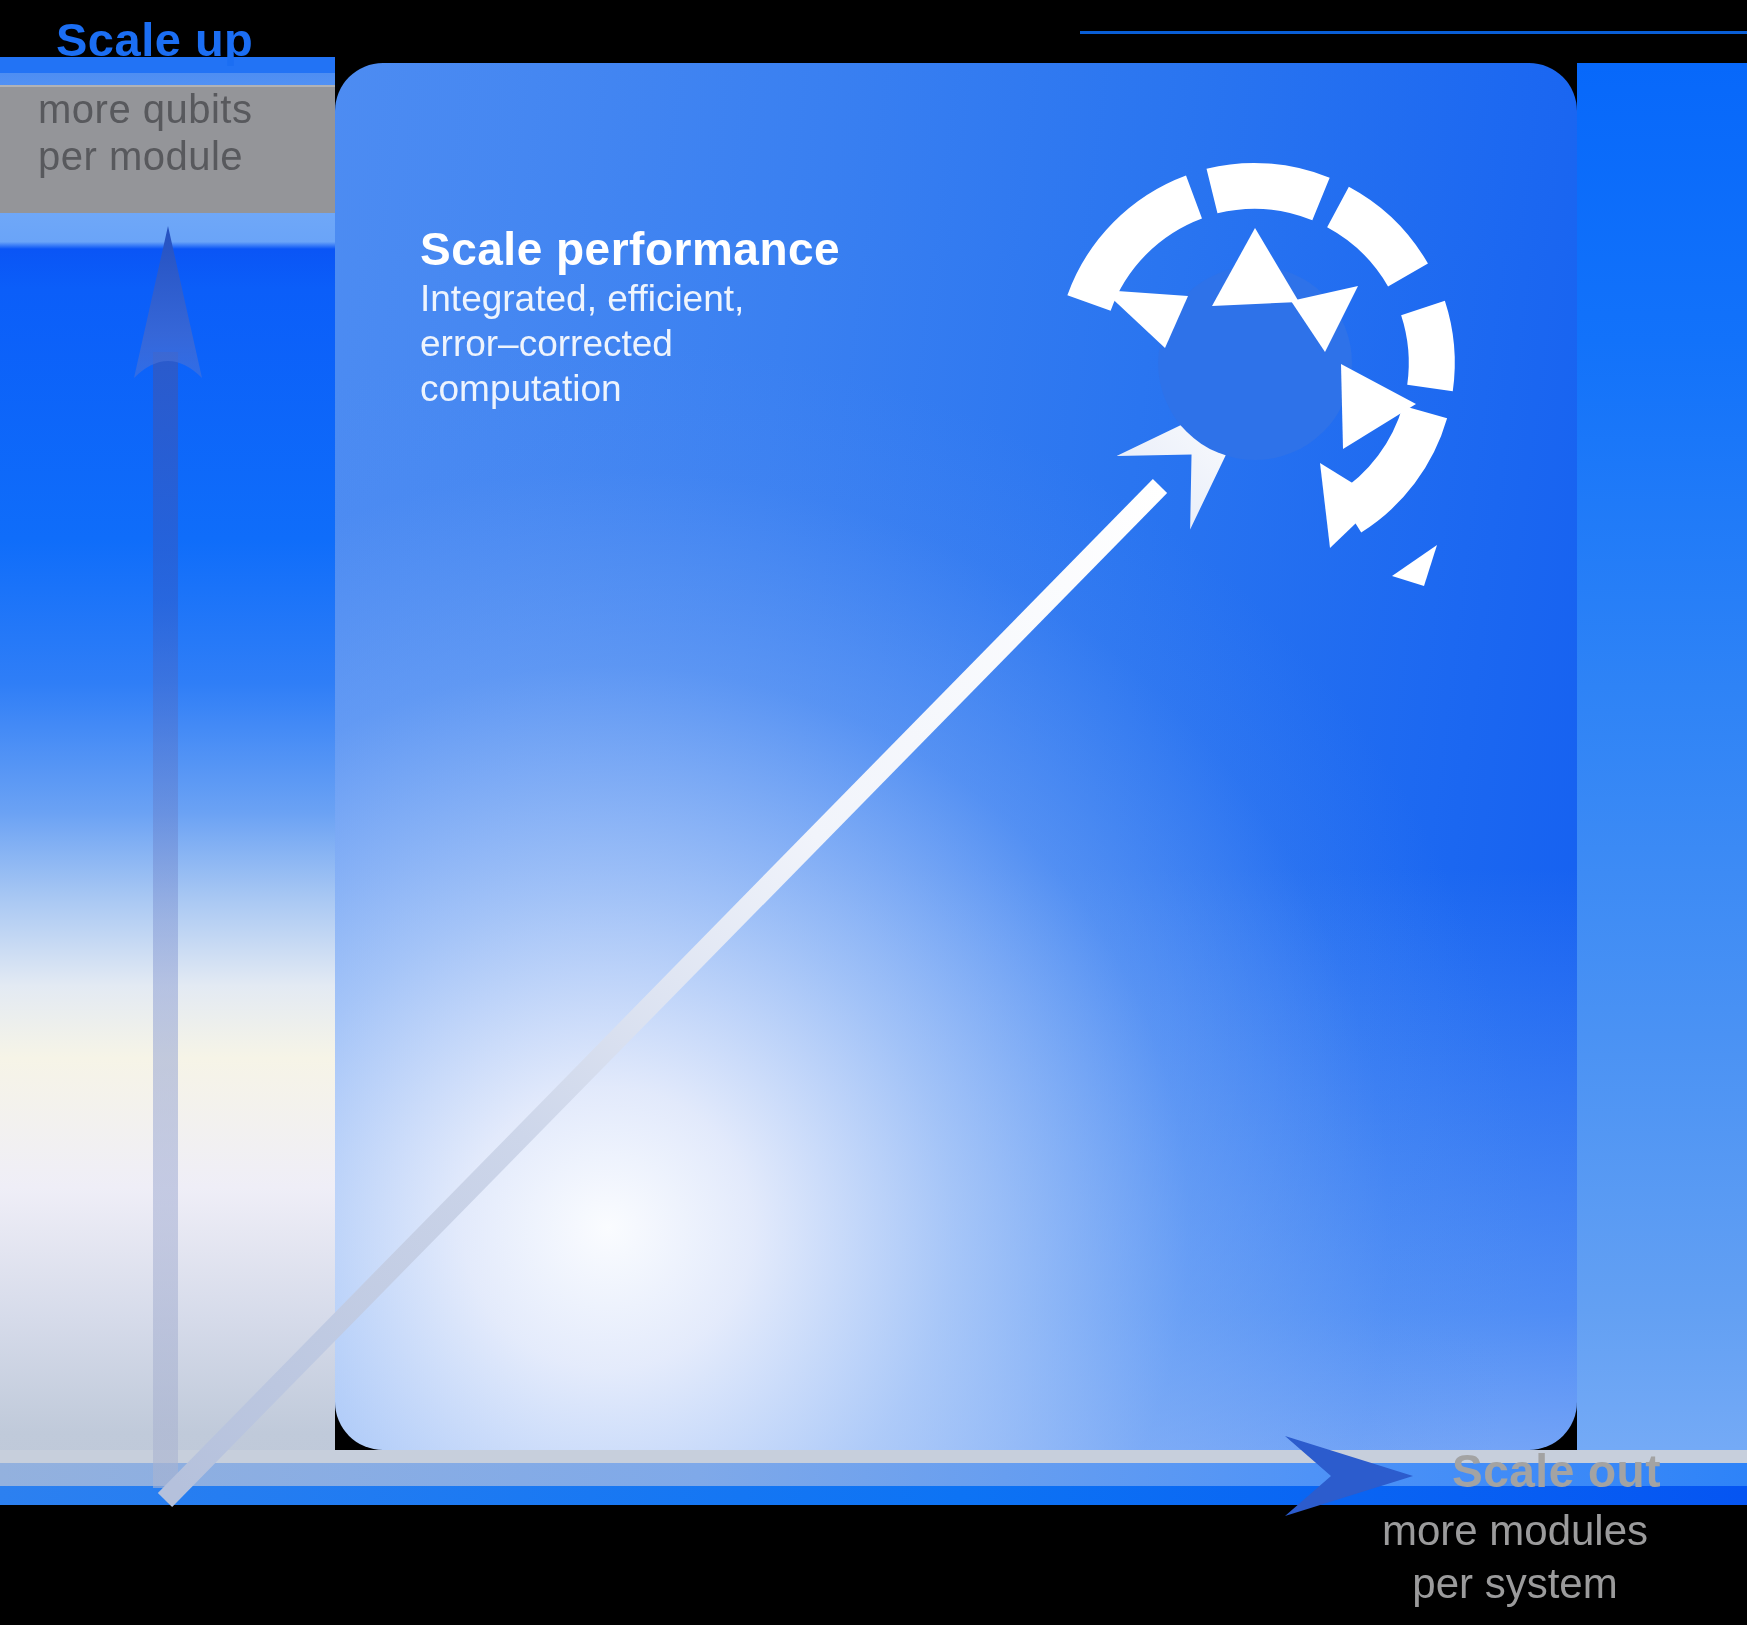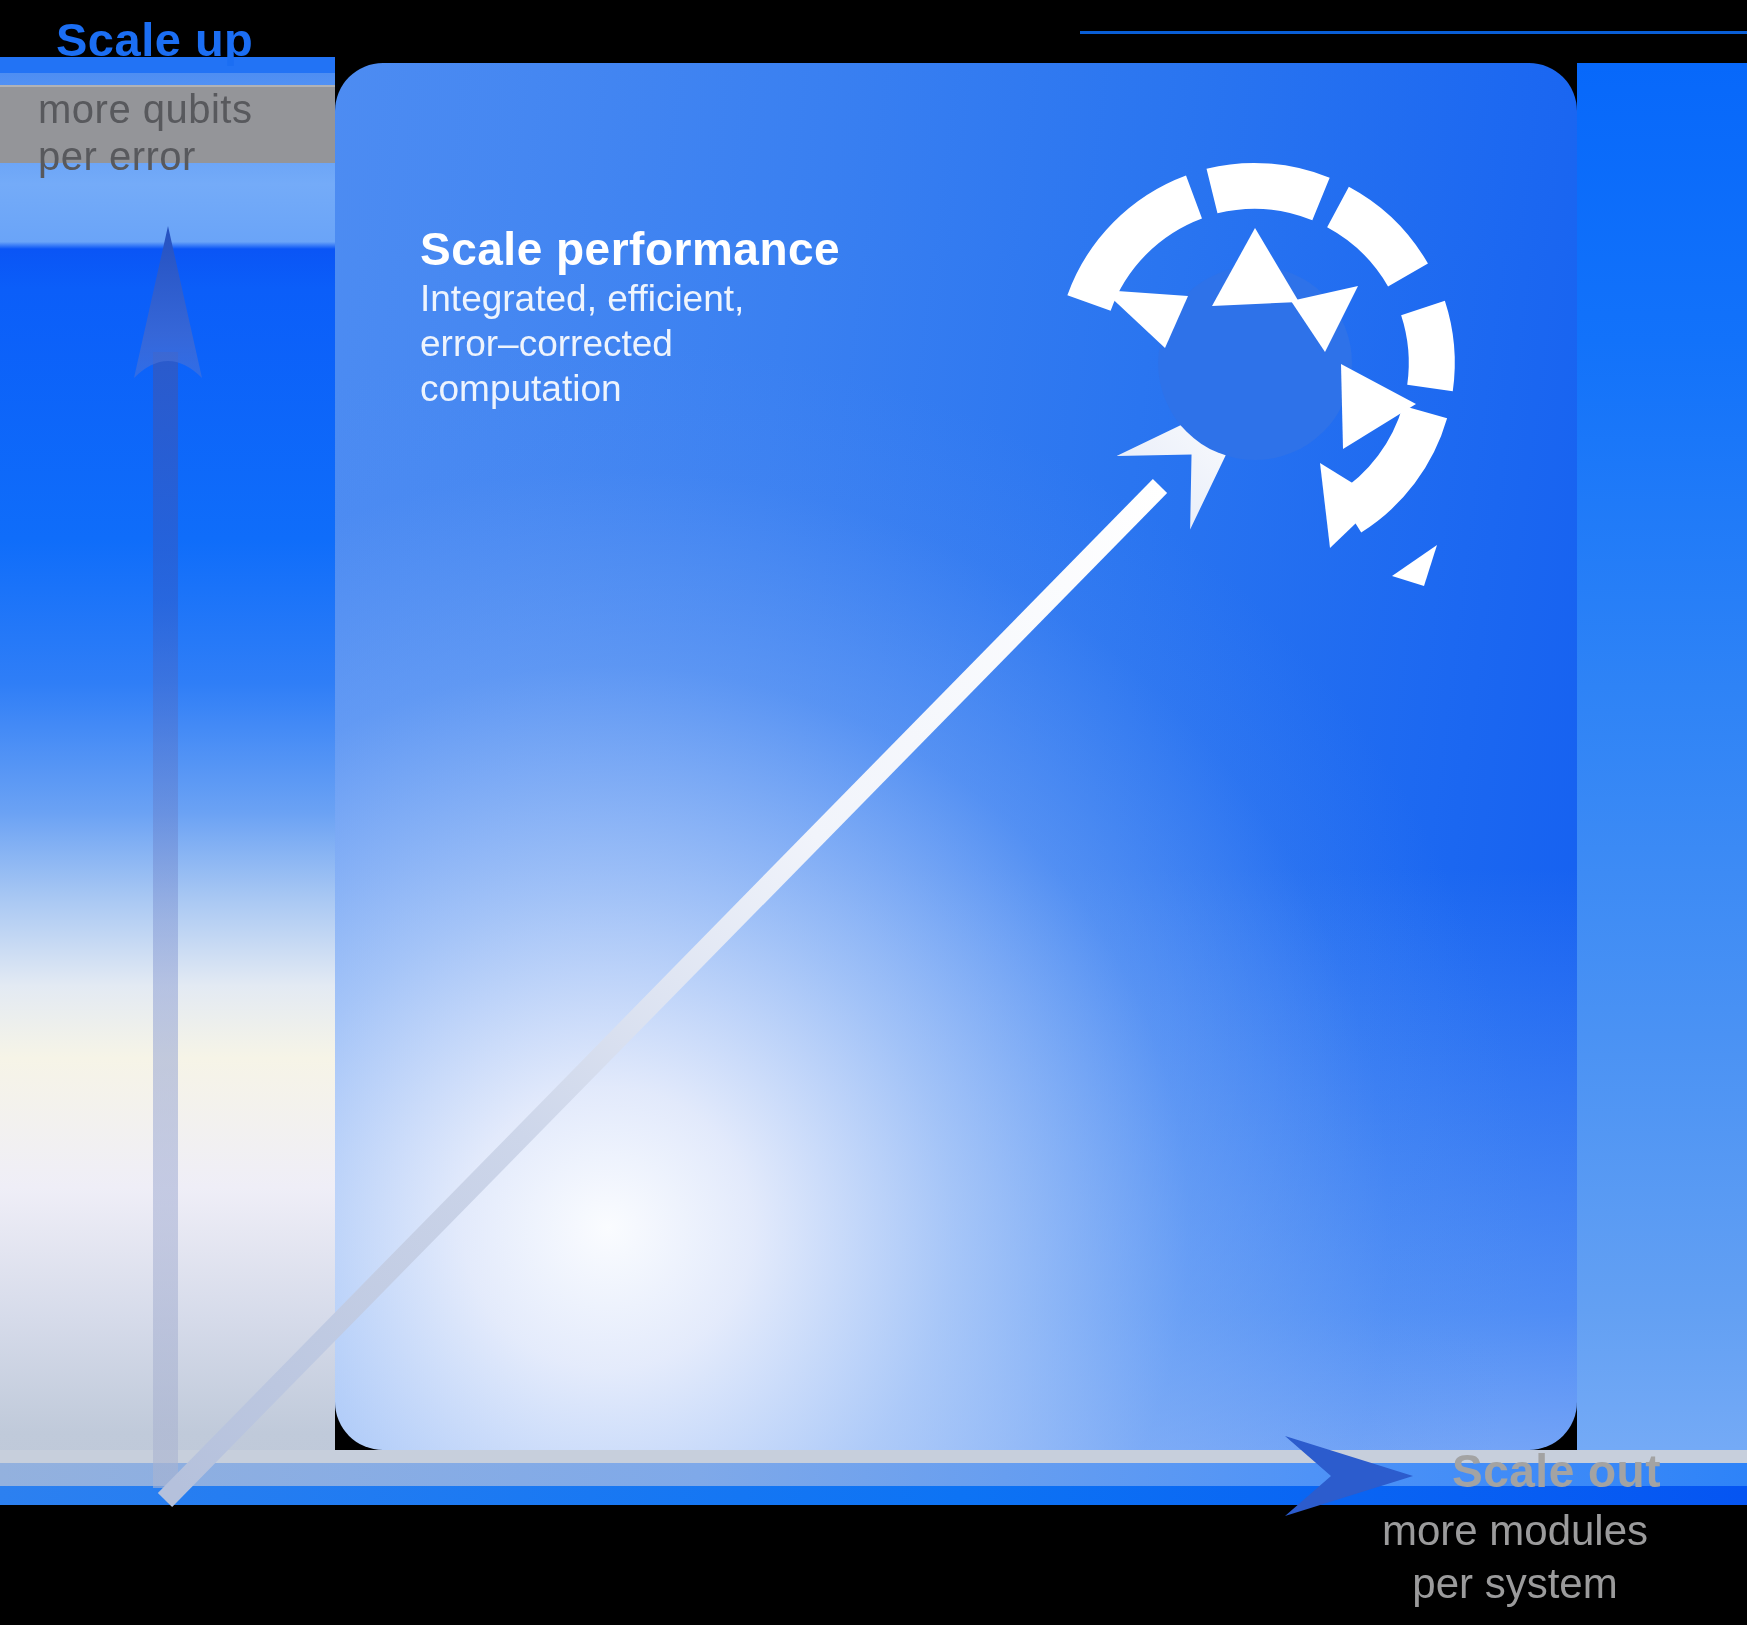--- a/index.html
+++ b/index.html
@@ -32,21 +32,21 @@
     background:
       radial-gradient(90% 78% at 22% 84%,
         rgba(255,255,255,.97) 0%, rgba(238,241,252,.92) 13%,
         rgba(188,211,249,.78) 31%, rgba(128,173,246,.46) 52%,
         rgba(86,144,243,.16) 70%, rgba(86,144,243,0) 82%),
       linear-gradient(180deg, rgba(255,255,255,0) 58%, rgba(150,195,250,.45) 90%, rgba(178,208,250,.6) 100%),
       linear-gradient(97deg,#4d8cf2 0%,#3a80f1 34%,#2a75f0 60%,#1b67f1 86%,#145ff1 100%);
   }
   
   .qubit-band{
-    position:absolute;left:0;top:85px;width:335px;height:78px;background:#949599;
+    position:absolute;left:0;top:85px;width:335px;height:128px;background:#949599;
     box-shadow:inset 0 2px 0 rgba(255,255,255,.28);
   }
   .qubit-band .lines{
     position:absolute;left:38px;top:1px;color:#58595d;font-size:40px;line-height:47px;letter-spacing:.5px;
   }
   
   .xband1{position:absolute;left:0;top:1450px;width:1747px;height:13px;background:#c7cfdc;}
   .xband2{position:absolute;left:0;top:1463px;width:1747px;height:23px;
     background:linear-gradient(90deg,#93b1de 0%,#7fa9e9 40%,#4f93f7 75%,#2e83f8 100%);}
   .xband3{position:absolute;left:0;top:1486px;width:1747px;height:19px;
@@ -79,21 +79,21 @@
   <div class="right-strip"></div>
   <div class="artifact-line"></div>
   <div class="left-strip"></div>
   <div class="left-strip-band"></div>
 
   <div class="panel"></div>
 
   <div class="qubit-band">
     <div class="lines">
       <div>more qubits</div>
-      <div>per error</div>
+      <div>per module</div>
     </div>
   </div>
 
   <div class="xband1"></div>
   <div class="xband2"></div>
   <div class="xband3"></div>
 
   <svg class="overlay" viewBox="0 0 1747 1625">
     <defs>
       <linearGradient id="gv" x1="0" y1="352" x2="0" y2="1488" gradientUnits="userSpaceOnUse">

